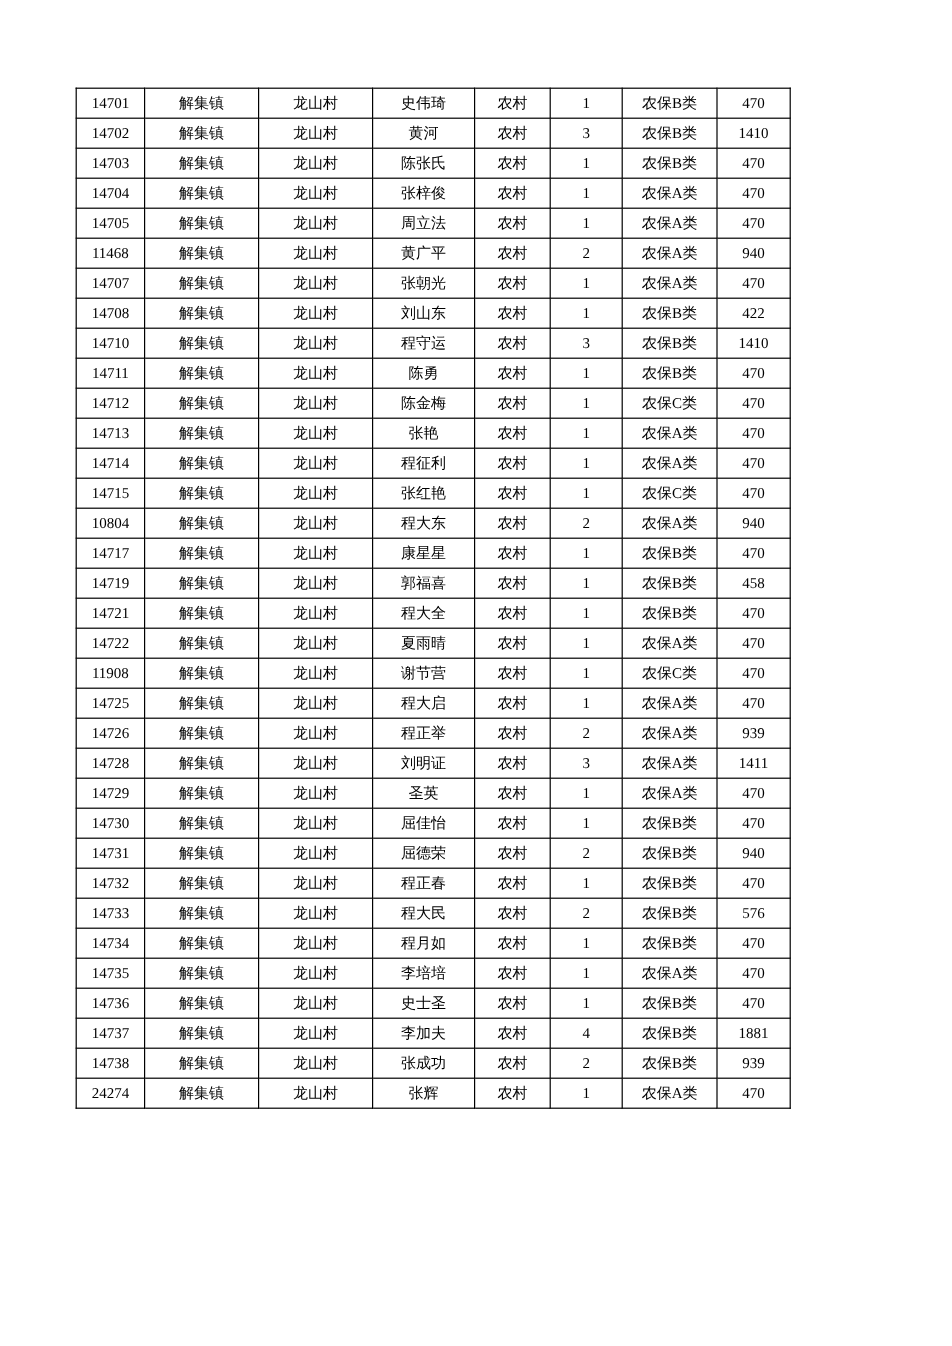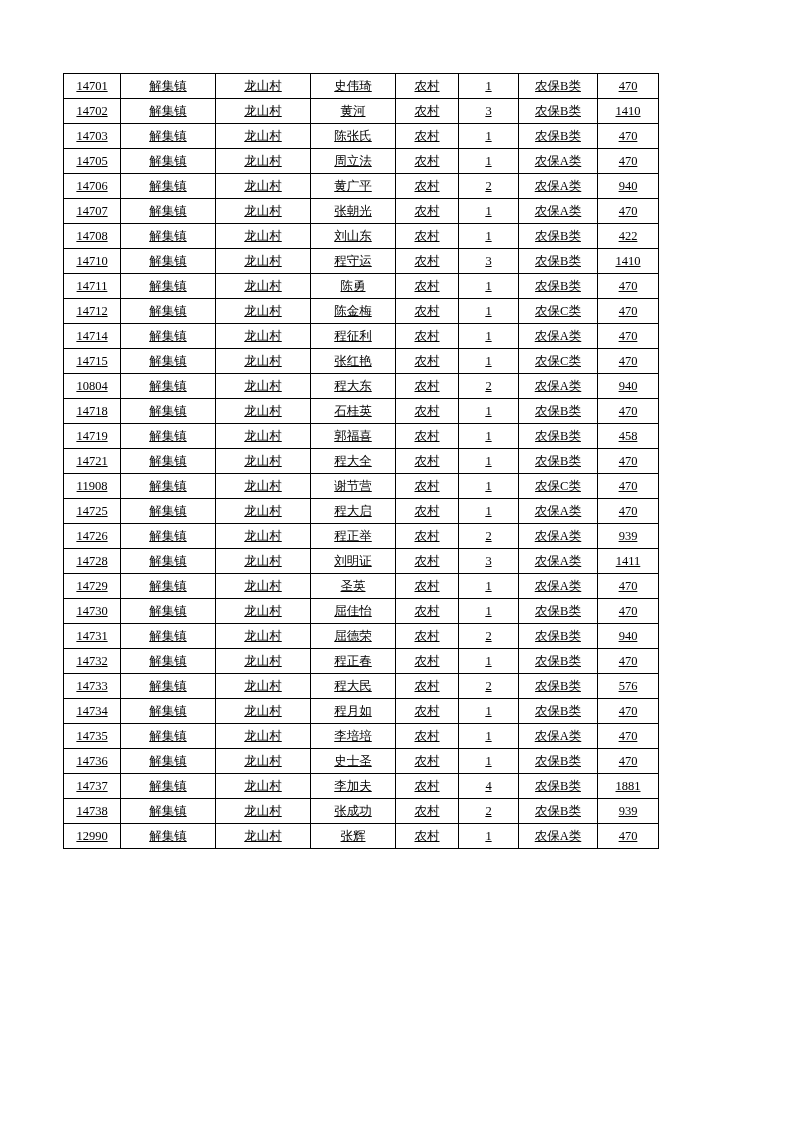--- a/index.html
+++ b/index.html
@@ -12,21 +12,20 @@
     font-family: "Liberation Serif", "DejaVu Serif", serif;
     color: #000000;
   }
   table.data-table {
     position: absolute;
     left: 63px;
     top: 73px;
     width: 595px;
     border-collapse: collapse;
     table-layout: fixed;
-    text-decoration: underline;
   }
   table.data-table td {
     border: 1px solid #000000;
     height: 25px;
     text-align: center;
     vertical-align: middle;
     font-size: 12.5px;
     line-height: 1;
     padding: 0 2px;
     white-space: nowrap;
@@ -73,31 +72,41 @@
           <td>14703</td>
           <td>解集镇</td>
           <td>龙山村</td>
           <td>陈张氏</td>
           <td>农村</td>
           <td>1</td>
           <td>农保B类</td>
           <td>470</td>
         </tr>
         <tr>
+          <td>14704</td>
+          <td>解集镇</td>
+          <td>龙山村</td>
+          <td>张梓俊</td>
+          <td>农村</td>
+          <td>1</td>
+          <td>农保A类</td>
+          <td>470</td>
+        </tr>
+        <tr>
           <td>14705</td>
           <td>解集镇</td>
           <td>龙山村</td>
           <td>周立法</td>
           <td>农村</td>
           <td>1</td>
           <td>农保A类</td>
           <td>470</td>
         </tr>
         <tr>
-          <td>14706</td>
+          <td>11468</td>
           <td>解集镇</td>
           <td>龙山村</td>
           <td>黄广平</td>
           <td>农村</td>
           <td>2</td>
           <td>农保A类</td>
           <td>940</td>
         </tr>
         <tr>
           <td>14707</td>
@@ -143,20 +152,30 @@
           <td>14712</td>
           <td>解集镇</td>
           <td>龙山村</td>
           <td>陈金梅</td>
           <td>农村</td>
           <td>1</td>
           <td>农保C类</td>
           <td>470</td>
         </tr>
         <tr>
+          <td>14713</td>
+          <td>解集镇</td>
+          <td>龙山村</td>
+          <td>张艳</td>
+          <td>农村</td>
+          <td>1</td>
+          <td>农保A类</td>
+          <td>470</td>
+        </tr>
+        <tr>
           <td>14714</td>
           <td>解集镇</td>
           <td>龙山村</td>
           <td>程征利</td>
           <td>农村</td>
           <td>1</td>
           <td>农保A类</td>
           <td>470</td>
         </tr>
         <tr>
@@ -173,24 +192,24 @@
           <td>10804</td>
           <td>解集镇</td>
           <td>龙山村</td>
           <td>程大东</td>
           <td>农村</td>
           <td>2</td>
           <td>农保A类</td>
           <td>940</td>
         </tr>
         <tr>
-          <td>14718</td>
-          <td>解集镇</td>
-          <td>龙山村</td>
-          <td>石桂英</td>
+          <td>14717</td>
+          <td>解集镇</td>
+          <td>龙山村</td>
+          <td>康星星</td>
           <td>农村</td>
           <td>1</td>
           <td>农保B类</td>
           <td>470</td>
         </tr>
         <tr>
           <td>14719</td>
           <td>解集镇</td>
           <td>龙山村</td>
           <td>郭福喜</td>
@@ -203,20 +222,30 @@
           <td>14721</td>
           <td>解集镇</td>
           <td>龙山村</td>
           <td>程大全</td>
           <td>农村</td>
           <td>1</td>
           <td>农保B类</td>
           <td>470</td>
         </tr>
         <tr>
+          <td>14722</td>
+          <td>解集镇</td>
+          <td>龙山村</td>
+          <td>夏雨晴</td>
+          <td>农村</td>
+          <td>1</td>
+          <td>农保A类</td>
+          <td>470</td>
+        </tr>
+        <tr>
           <td>11908</td>
           <td>解集镇</td>
           <td>龙山村</td>
           <td>谢节营</td>
           <td>农村</td>
           <td>1</td>
           <td>农保C类</td>
           <td>470</td>
         </tr>
         <tr>
@@ -343,21 +372,21 @@
           <td>14738</td>
           <td>解集镇</td>
           <td>龙山村</td>
           <td>张成功</td>
           <td>农村</td>
           <td>2</td>
           <td>农保B类</td>
           <td>939</td>
         </tr>
         <tr>
-          <td>12990</td>
+          <td>24274</td>
           <td>解集镇</td>
           <td>龙山村</td>
           <td>张辉</td>
           <td>农村</td>
           <td>1</td>
           <td>农保A类</td>
           <td>470</td>
         </tr>
       </tbody>
   </table>

